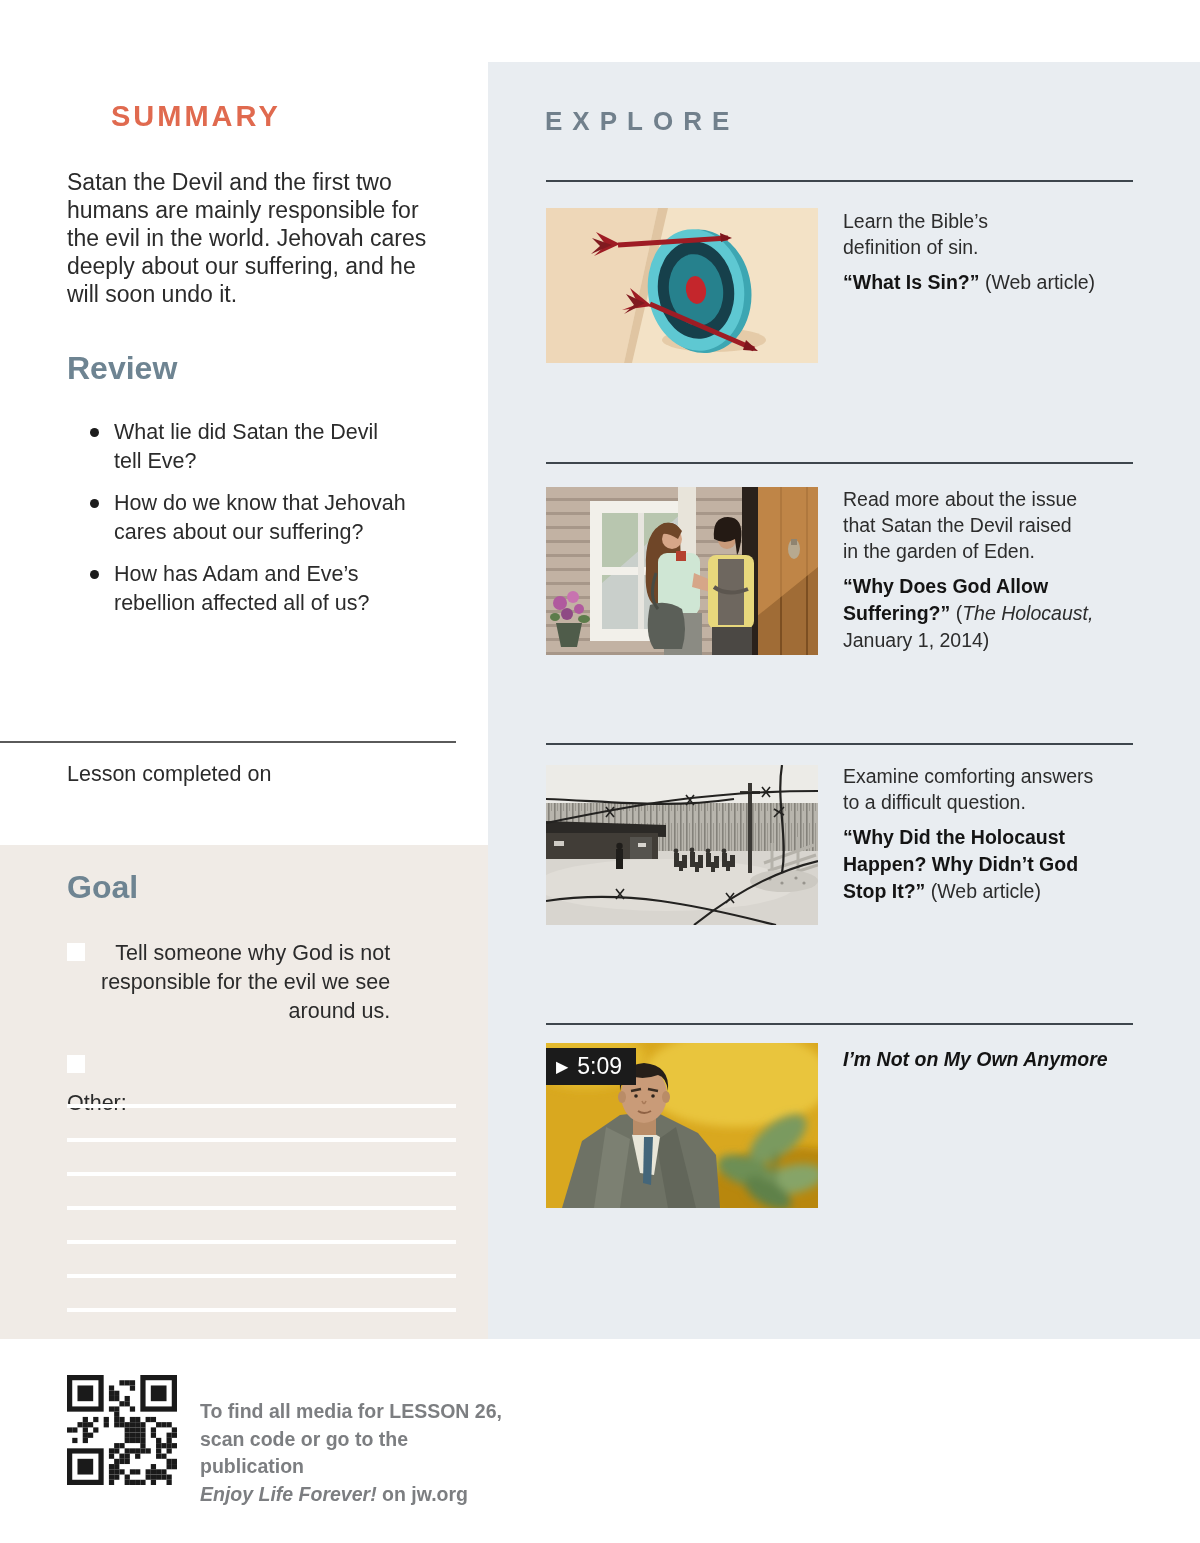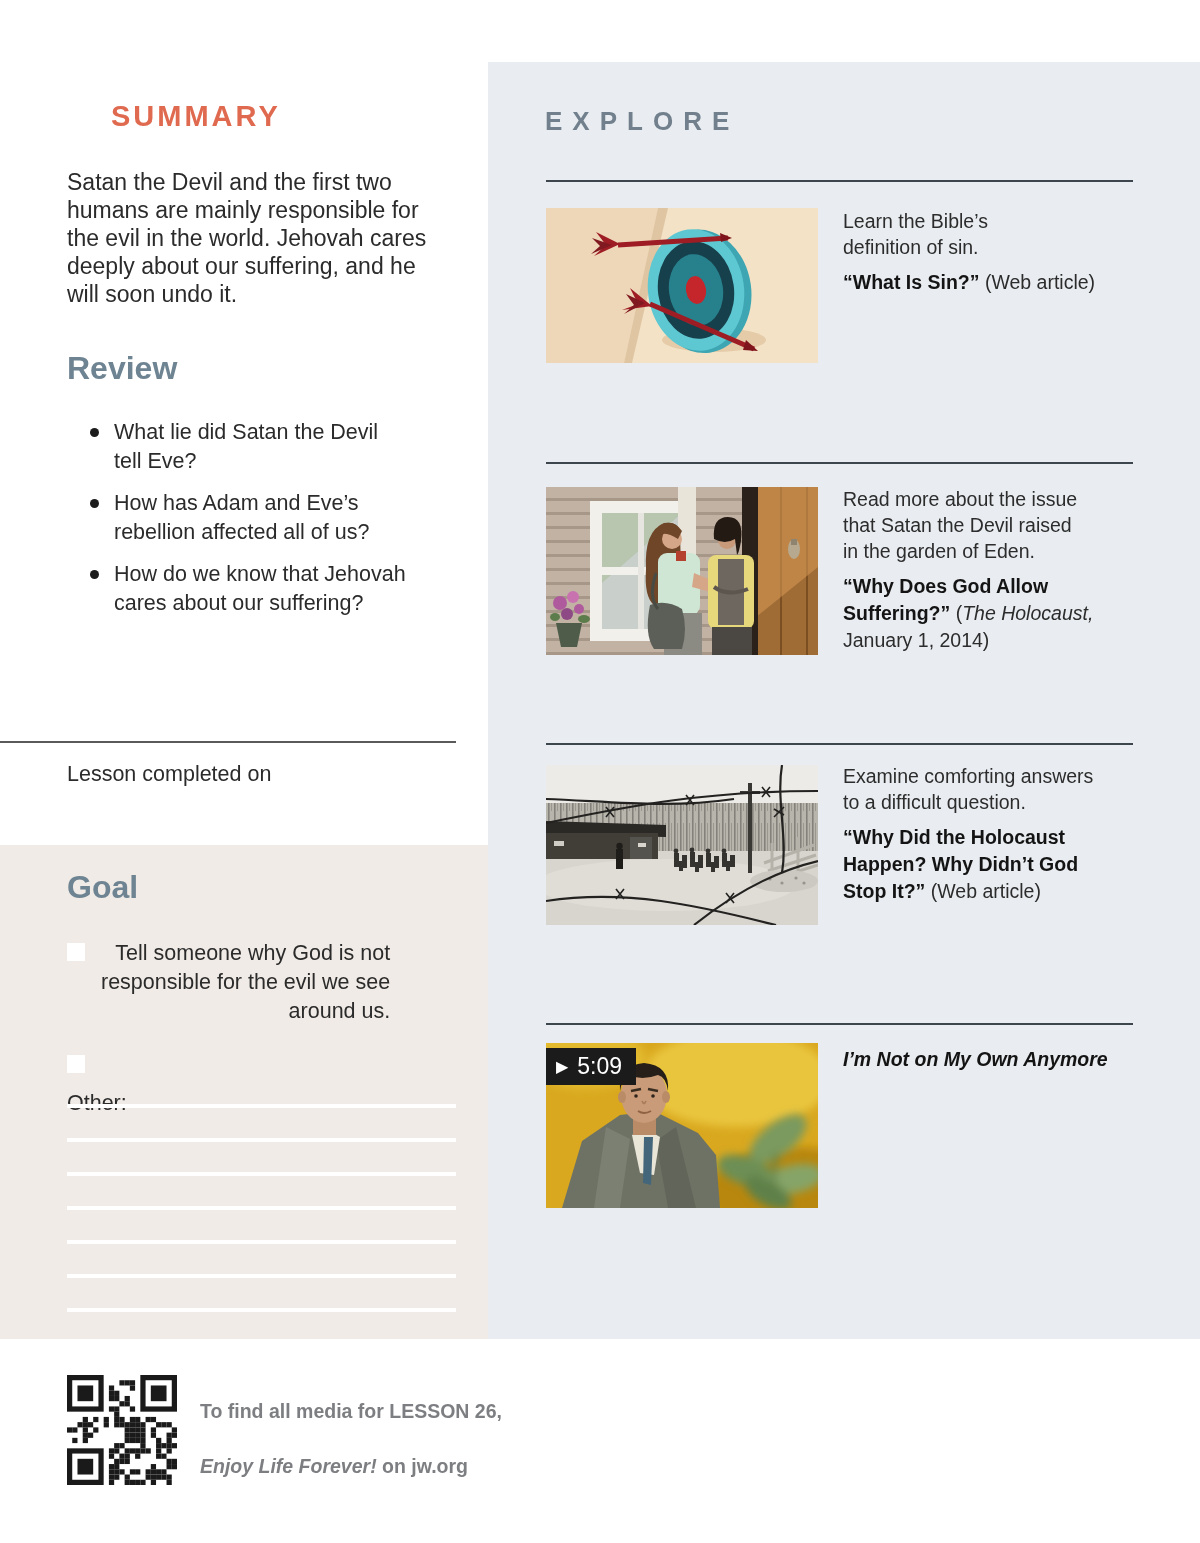--- a/index.html
+++ b/index.html
@@ -63,27 +63,27 @@
 
 <div class="abs review-title">Review</div>
 <div class="abs review-list">
   <div class="review-item">
     <span class="bullet-dot"></span>
     <span class="preline">What lie did Satan the Devil
 tell Eve?</span>
   </div>
   <div class="review-item">
     <span class="bullet-dot"></span>
+    <span class="preline">How do we know that Jehovah
+cares about our suffering?</span>
+  </div>
+  <div class="review-item">
+    <span class="bullet-dot"></span>
     <span class="preline">How has Adam and Eve’s
 rebellion affected all of us?</span>
-  </div>
-  <div class="review-item">
-    <span class="bullet-dot"></span>
-    <span class="preline">How do we know that Jehovah
-cares about our suffering?</span>
   </div>
 </div>
 
 <div class="abs left-rule"></div>
 <div class="abs lesson-completed">Lesson completed on</div>
 
 <div class="abs goal-box">
   <div class="abs goal-title">Goal</div>
   <div class="abs goal-row goal-row-1">
     <span class="checkbox"></span>
@@ -234,21 +234,21 @@
       <rect x="73.33333333333333" y="0" width="36.666666666666664" height="36.666666666666664" fill="#1a1a1a"></rect>
       <rect x="78.57142857142857" y="5.238095238095238" width="26.19047619047619" height="26.19047619047619" fill="#ffffff"></rect>
       <rect x="83.80952380952381" y="10.476190476190476" width="15.714285714285715" height="15.714285714285715" fill="#1a1a1a"></rect>
       <rect x="0" y="73.33333333333333" width="36.666666666666664" height="36.666666666666664" fill="#1a1a1a"></rect>
       <rect x="5.238095238095238" y="78.57142857142857" width="26.19047619047619" height="26.19047619047619" fill="#ffffff"></rect>
       <rect x="10.476190476190476" y="83.80952380952381" width="15.714285714285715" height="15.714285714285715" fill="#1a1a1a"></rect>
     </svg>
 </div>
 <div class="abs footer-text">
   <span>To find all media for LESSON 26,</span><br>
-  <br>
+  <span>scan code or go to the publication</span><br>
   <em>Enjoy Life Forever!</em><span> on jw.org</span>
 </div>
 
 <div class="abs explore-panel">
   <div class="abs explore-title">EXPLORE</div>
 
   <div class="abs x-rule" style="top:118px"></div>
   <div class="abs x-rule" style="top:400px"></div>
   <div class="abs x-rule" style="top:681px"></div>
   <div class="abs x-rule" style="top:961px"></div>

